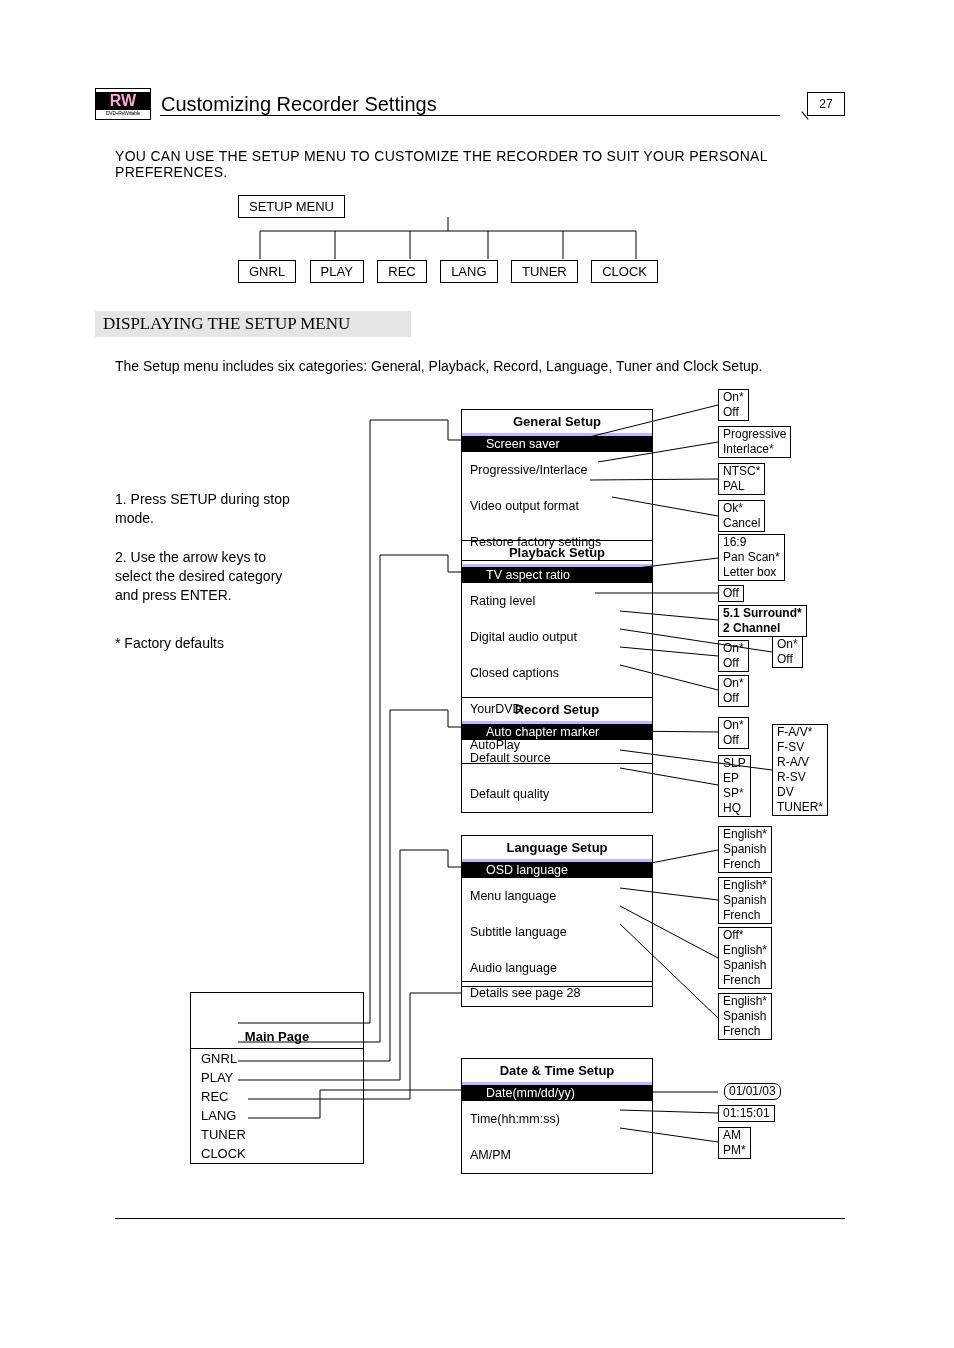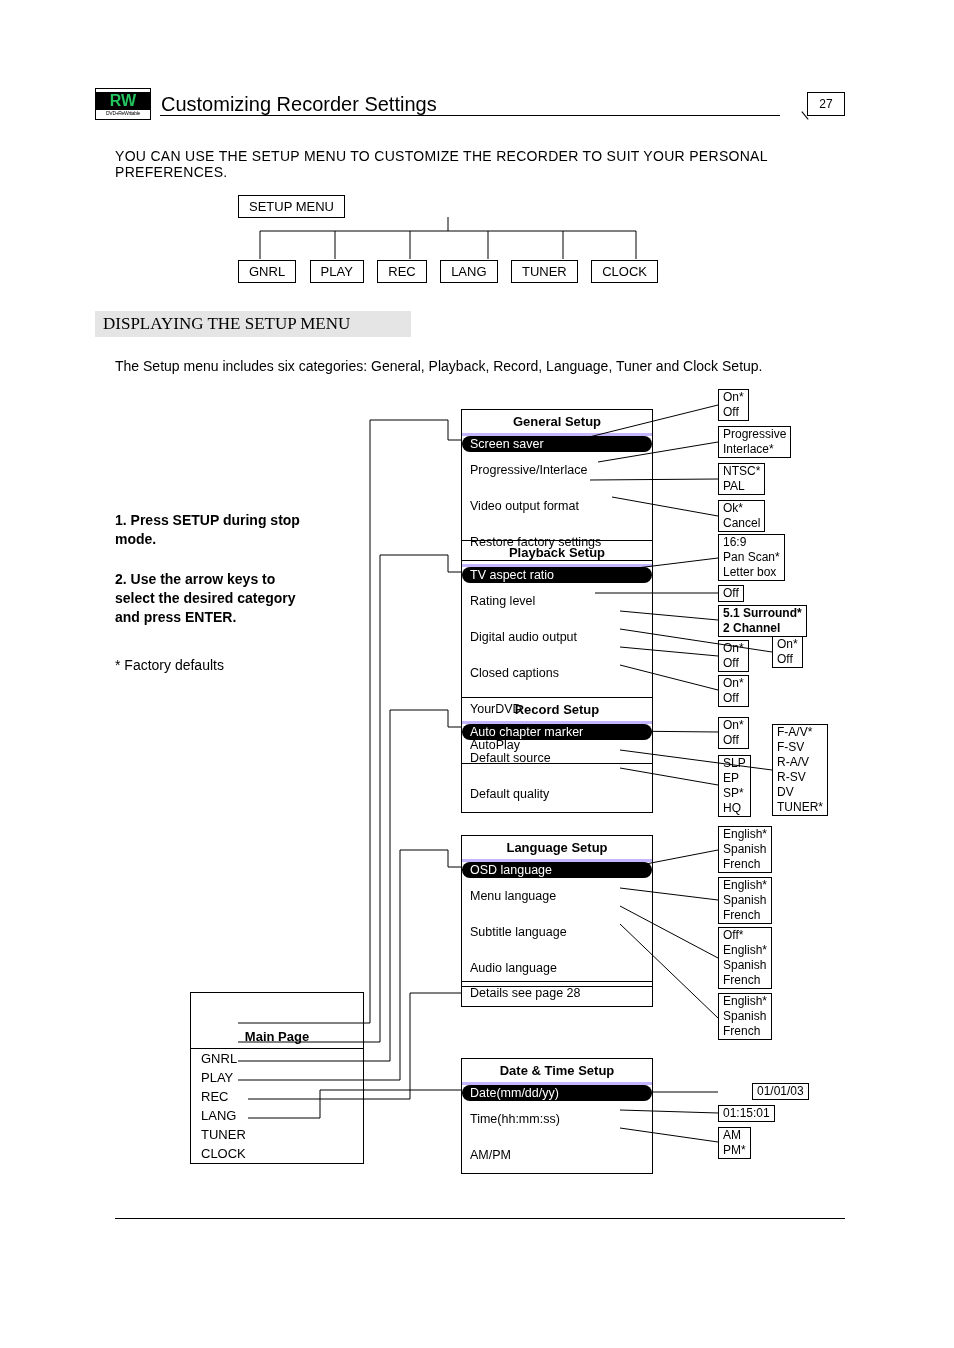--- a/index.html
+++ b/index.html
@@ -28,21 +28,21 @@
     border: 1px solid #000;
     display: flex;
     flex-direction: column;
     align-items: center;
     justify-content: center;
     background: #fff;
     margin-right: 10px;
   }
   .rw-badge .big {
     background: #000;
-    color: #22c55e;
+    color: #f9a8d4;
     font-weight: bold;
     font-size: 16px;
     width: 100%;
     text-align: center;
   }
   .rw-badge .small {
     font-size: 5px;
     letter-spacing: -0.3px;
   }
   .title {
@@ -123,22 +123,21 @@
   .steps {
     position: absolute;
     left: 115px;
     top: 490px;
     width: 190px;
     font-size: 14px;
     line-height: 1.35;
   }
   .steps .step {
     margin-bottom: 20px;
-    font-weight: bold;
-    margin-top: 21px;
+    font-weight: normal;
   }
   .steps .note {
     font-weight: normal;
     margin-top: 30px;
   }
   
   .mainpage {
     position: absolute;
     border: 1px solid #000;
     left: 190px;
@@ -168,22 +167,21 @@
     padding: 4px 0;
     border-bottom: 3px solid #c4b5fd;
   }
   .grp .row {
     padding: 11px 8px;
     font-size: 12.5px;
   }
   .grp .row.sel {
     background: #000;
     color: #fff;
-    padding: 1px 8px;
-    border-radius: 8px;
+    padding: 1px 24px;
   }
   .opt {
     position: absolute;
     border: 1px solid #000;
     font-size: 12px;
     line-height: 1.25;
   }
   .opt div {
     padding: 0 4px;
     white-space: nowrap;
@@ -367,21 +365,21 @@
   <div class="grp" style="left:461px; top:981px; height:24px;">
     <div class="row" style="padding:4px 8px;">Details see page 28</div>
   </div>
 
   <div class="grp" style="left:461px; top:1058px;">
     <div class="hdr">Date &amp; Time Setup</div>
     <div class="row sel">Date(mm/dd/yy)</div>
     <div class="row">Time(hh:mm:ss)</div>
     <div class="row">AM/PM</div>
   </div>
-  <div class="opt" style="left:752px; top:1083px;">
+  <div class="opt" style="left:724px; top:1083px;border-radius:7px;">
     <div>01/01/03</div>
   </div>
   <div class="opt" style="left:718px; top:1105px;">
     <div>01:15:01</div>
   </div>
   <div class="opt" style="left:718px; top:1127px;">
     <div>AM</div>
       <div>PM*</div>
   </div>
 

